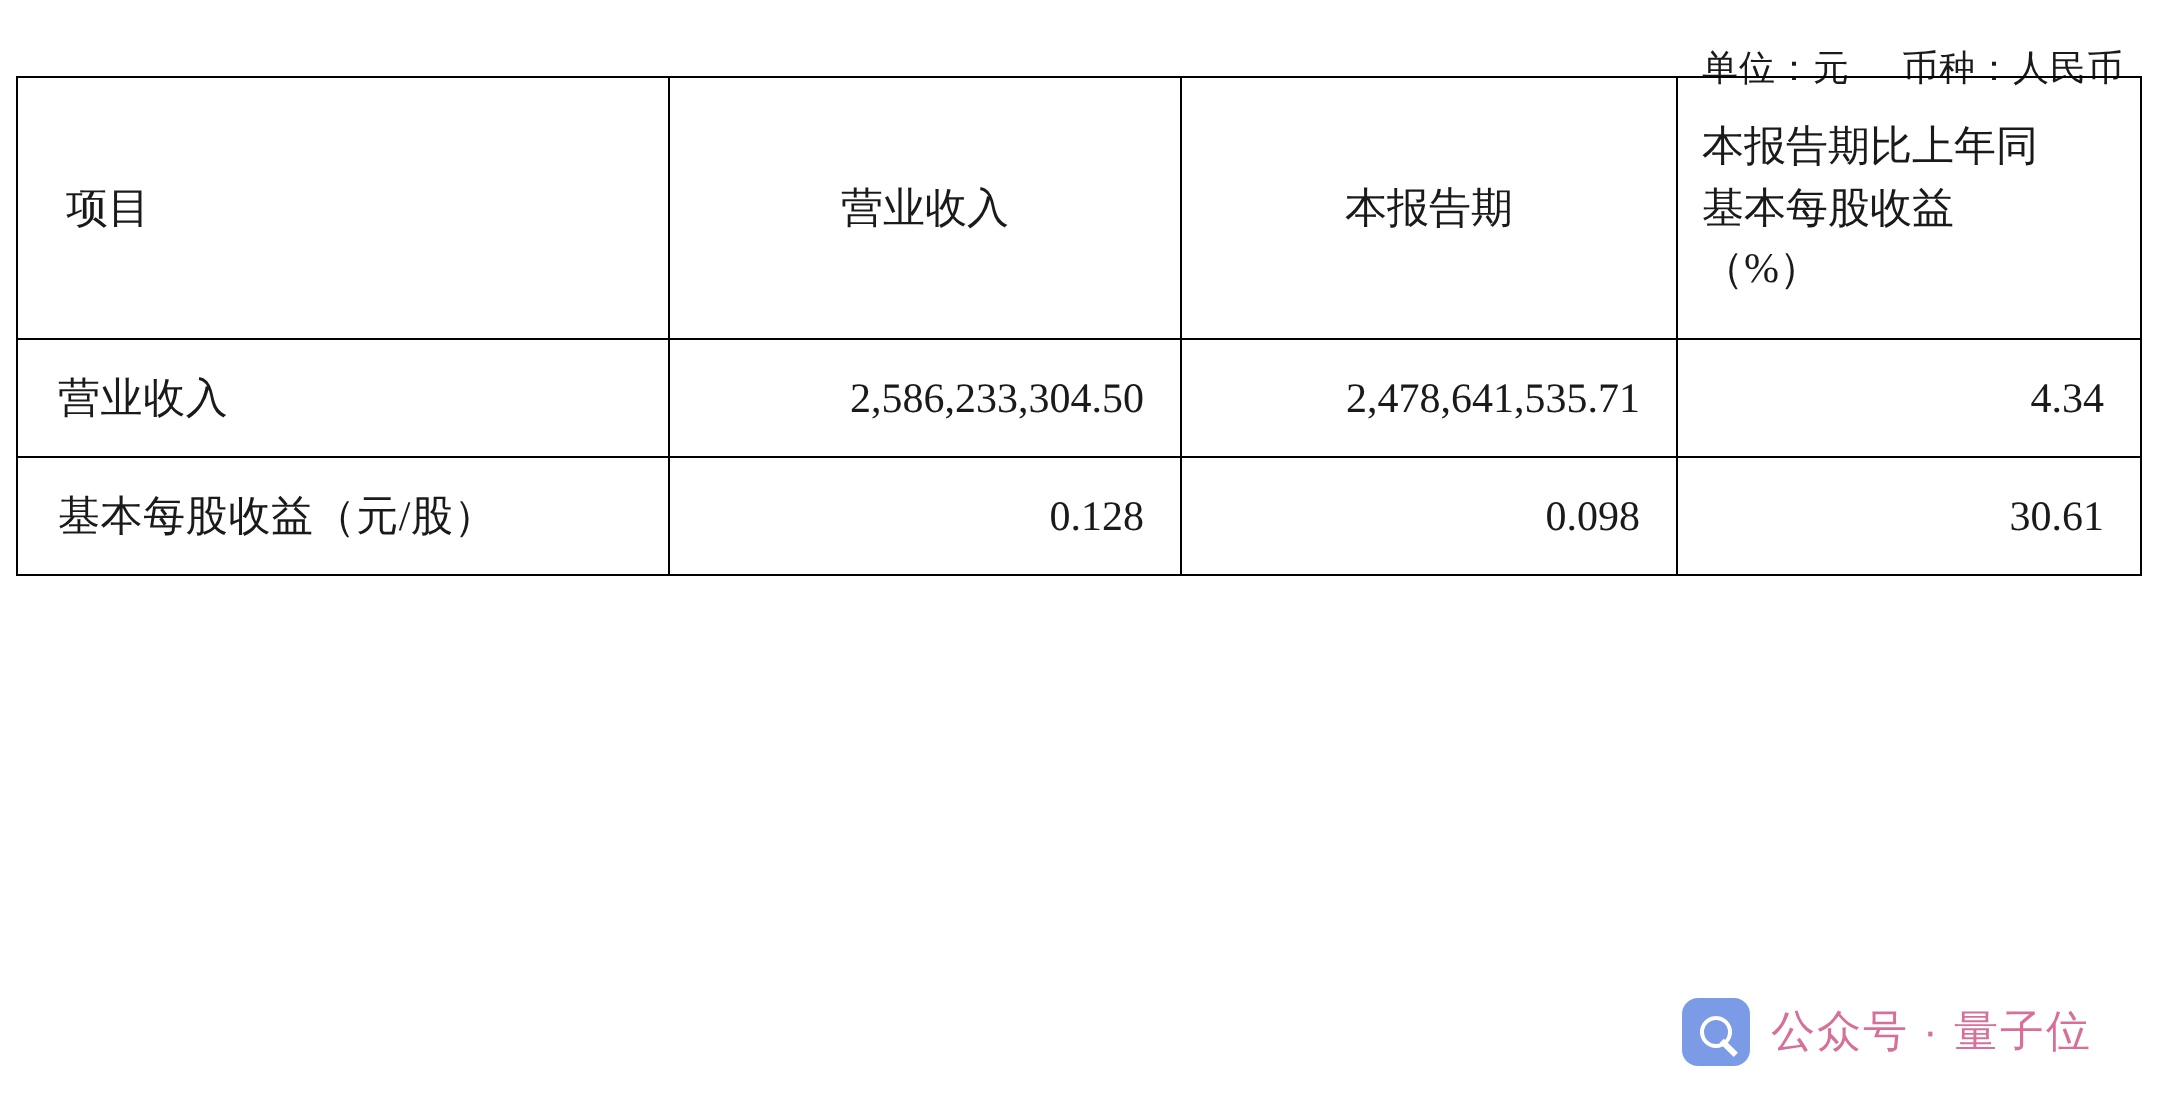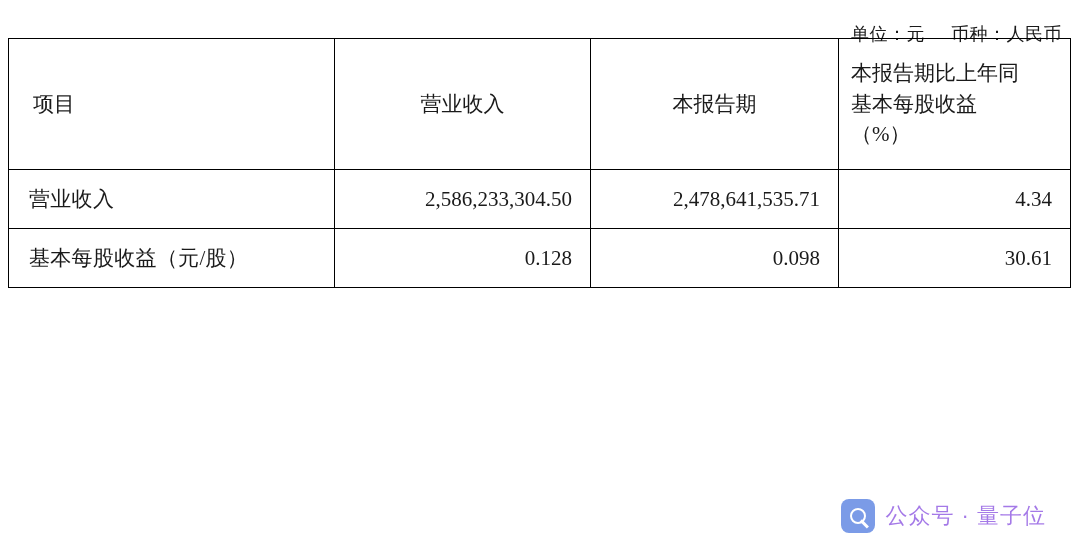--- a/index.html
+++ b/index.html
@@ -119,21 +119,21 @@
     left: 20px;
     top: 20px;
     width: 10px;
     height: 2.5px;
     background: #ffffff;
     transform: rotate(45deg);
     transform-origin: left center;
   }
   .wm-text {
     font-size: 22px;
-    color: #6d28d9;
+    color: #be185d;
     letter-spacing: 1px;
     font-family: "Liberation Sans", "DejaVu Sans", sans-serif;
   }
 </style>
 </head>
 <body>
 
 <div class="page">
 
   <div class="unit-line">

